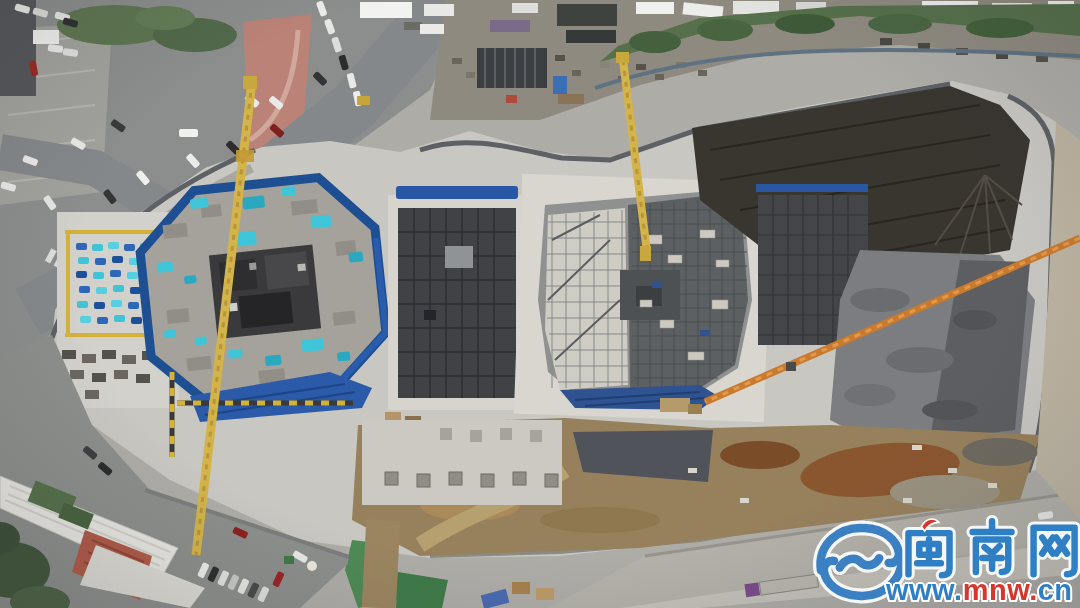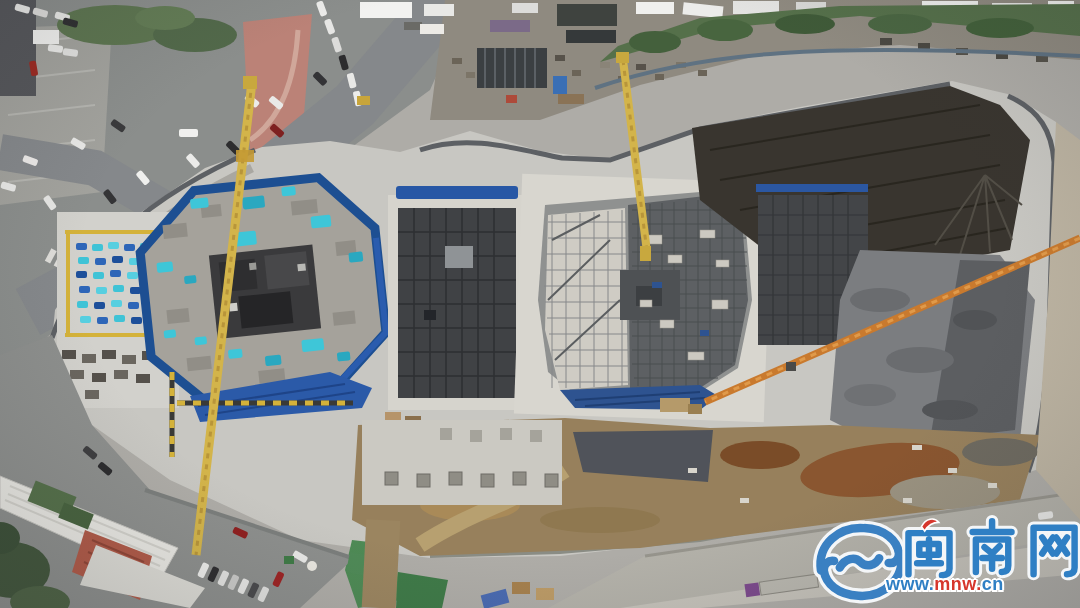--- a/index.html
+++ b/index.html
@@ -8,21 +8,21 @@
     background:#aeaca7;font-family:"Liberation Sans", sans-serif;
   }
   #photo svg{position:absolute;left:0;top:0;}
   .vignette{
     position:absolute;left:0;top:0;width:1080px;height:608px;pointer-events:none;
     background:radial-gradient(ellipse at 50% 45%, rgba(255,255,255,0) 60%, rgba(40,42,45,0.18) 100%);
   }
   
   .wm{position:absolute;z-index:5;}
   .wm-url{
-    left:886px;top:574px;font-size:18px;font-weight:bold;letter-spacing:0.5px;white-space:nowrap;
+    left:886px;top:574px;font-size:29px;font-weight:bold;letter-spacing:0.5px;white-space:nowrap;
     text-shadow:-2px 0 0 #fff,2px 0 0 #fff,0 -2px 0 #fff,0 2px 0 #fff,
                 -1.5px -1.5px 0 #fff,1.5px 1.5px 0 #fff,-1.5px 1.5px 0 #fff,1.5px -1.5px 0 #fff;
   }
   .wm-url .blue{color:#2f7fc4;}
   .wm-url .red{color:#d6362c;}
   .sr-only{position:absolute;width:1px;height:1px;overflow:hidden;clip:rect(0 0 0 0);white-space:nowrap;}
 </style>
 </head>
 <body>
 

